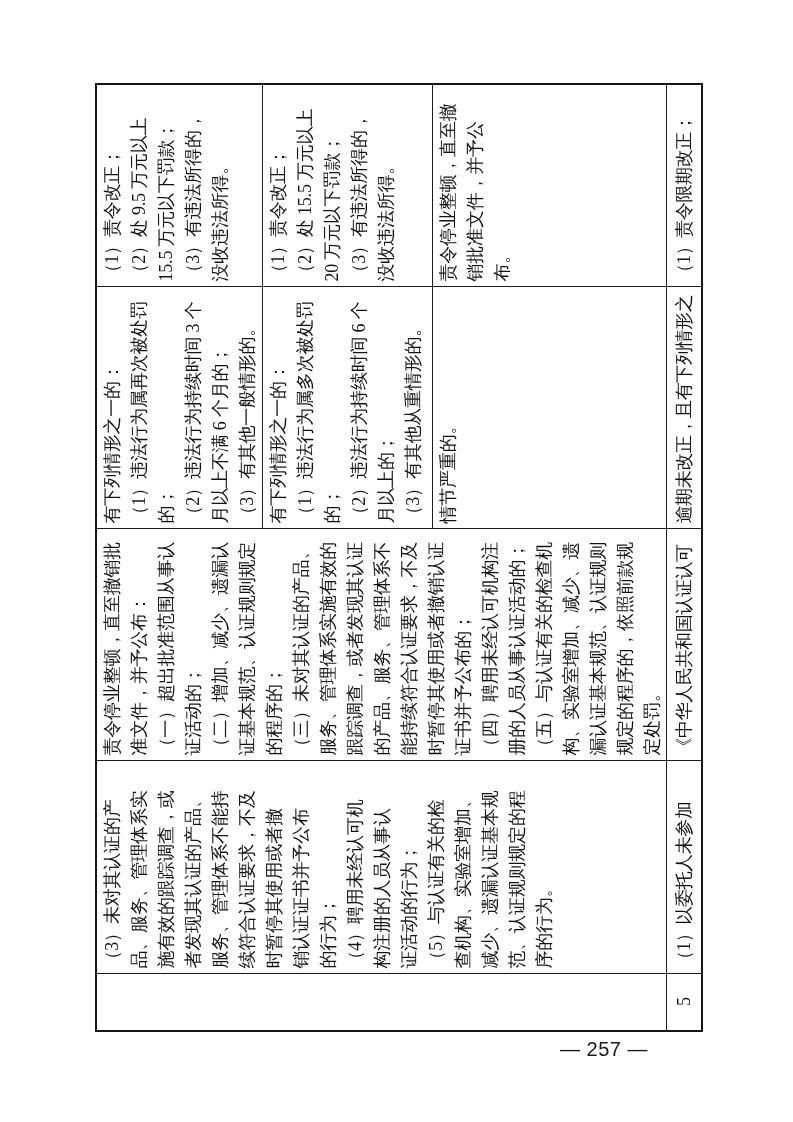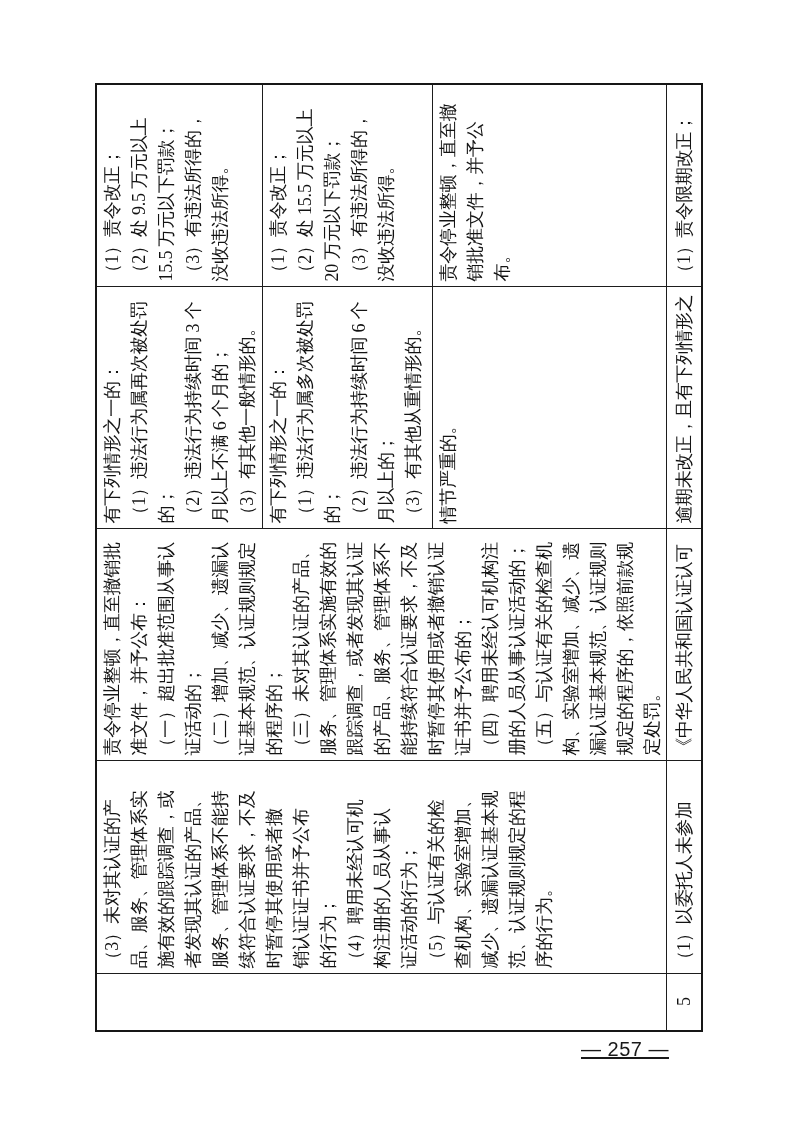--- a/index.html
+++ b/index.html
@@ -61,26 +61,24 @@
   td.cell-pen-c       { vertical-align: middle; line-height: 40px; }
   tr.row-e td         { vertical-align: middle; line-height: 20px; padding-top: 0; letter-spacing: -0.4px; }
   td.cell-serial-empty{ }
   td.cell-serial      { text-align: center; font-size: 17px; }
 
   .page-footer {
     position: absolute;
     left: 560px;
     top: 1038px;
     width: 130px;
-    text-align: center;
     font-size: 20px;
     letter-spacing: 0.5px;
     font-family: "Liberation Sans", "DejaVu Sans", sans-serif;
     color: #1a1a1a;
-    text-decoration: underline;
   }
 </style>
 </head>
 <body>
 
 <div class="landscape">
   <table class="penalty-table">
     <colgroup>
       <col style="width:57px">
       <col style="width:213px">

